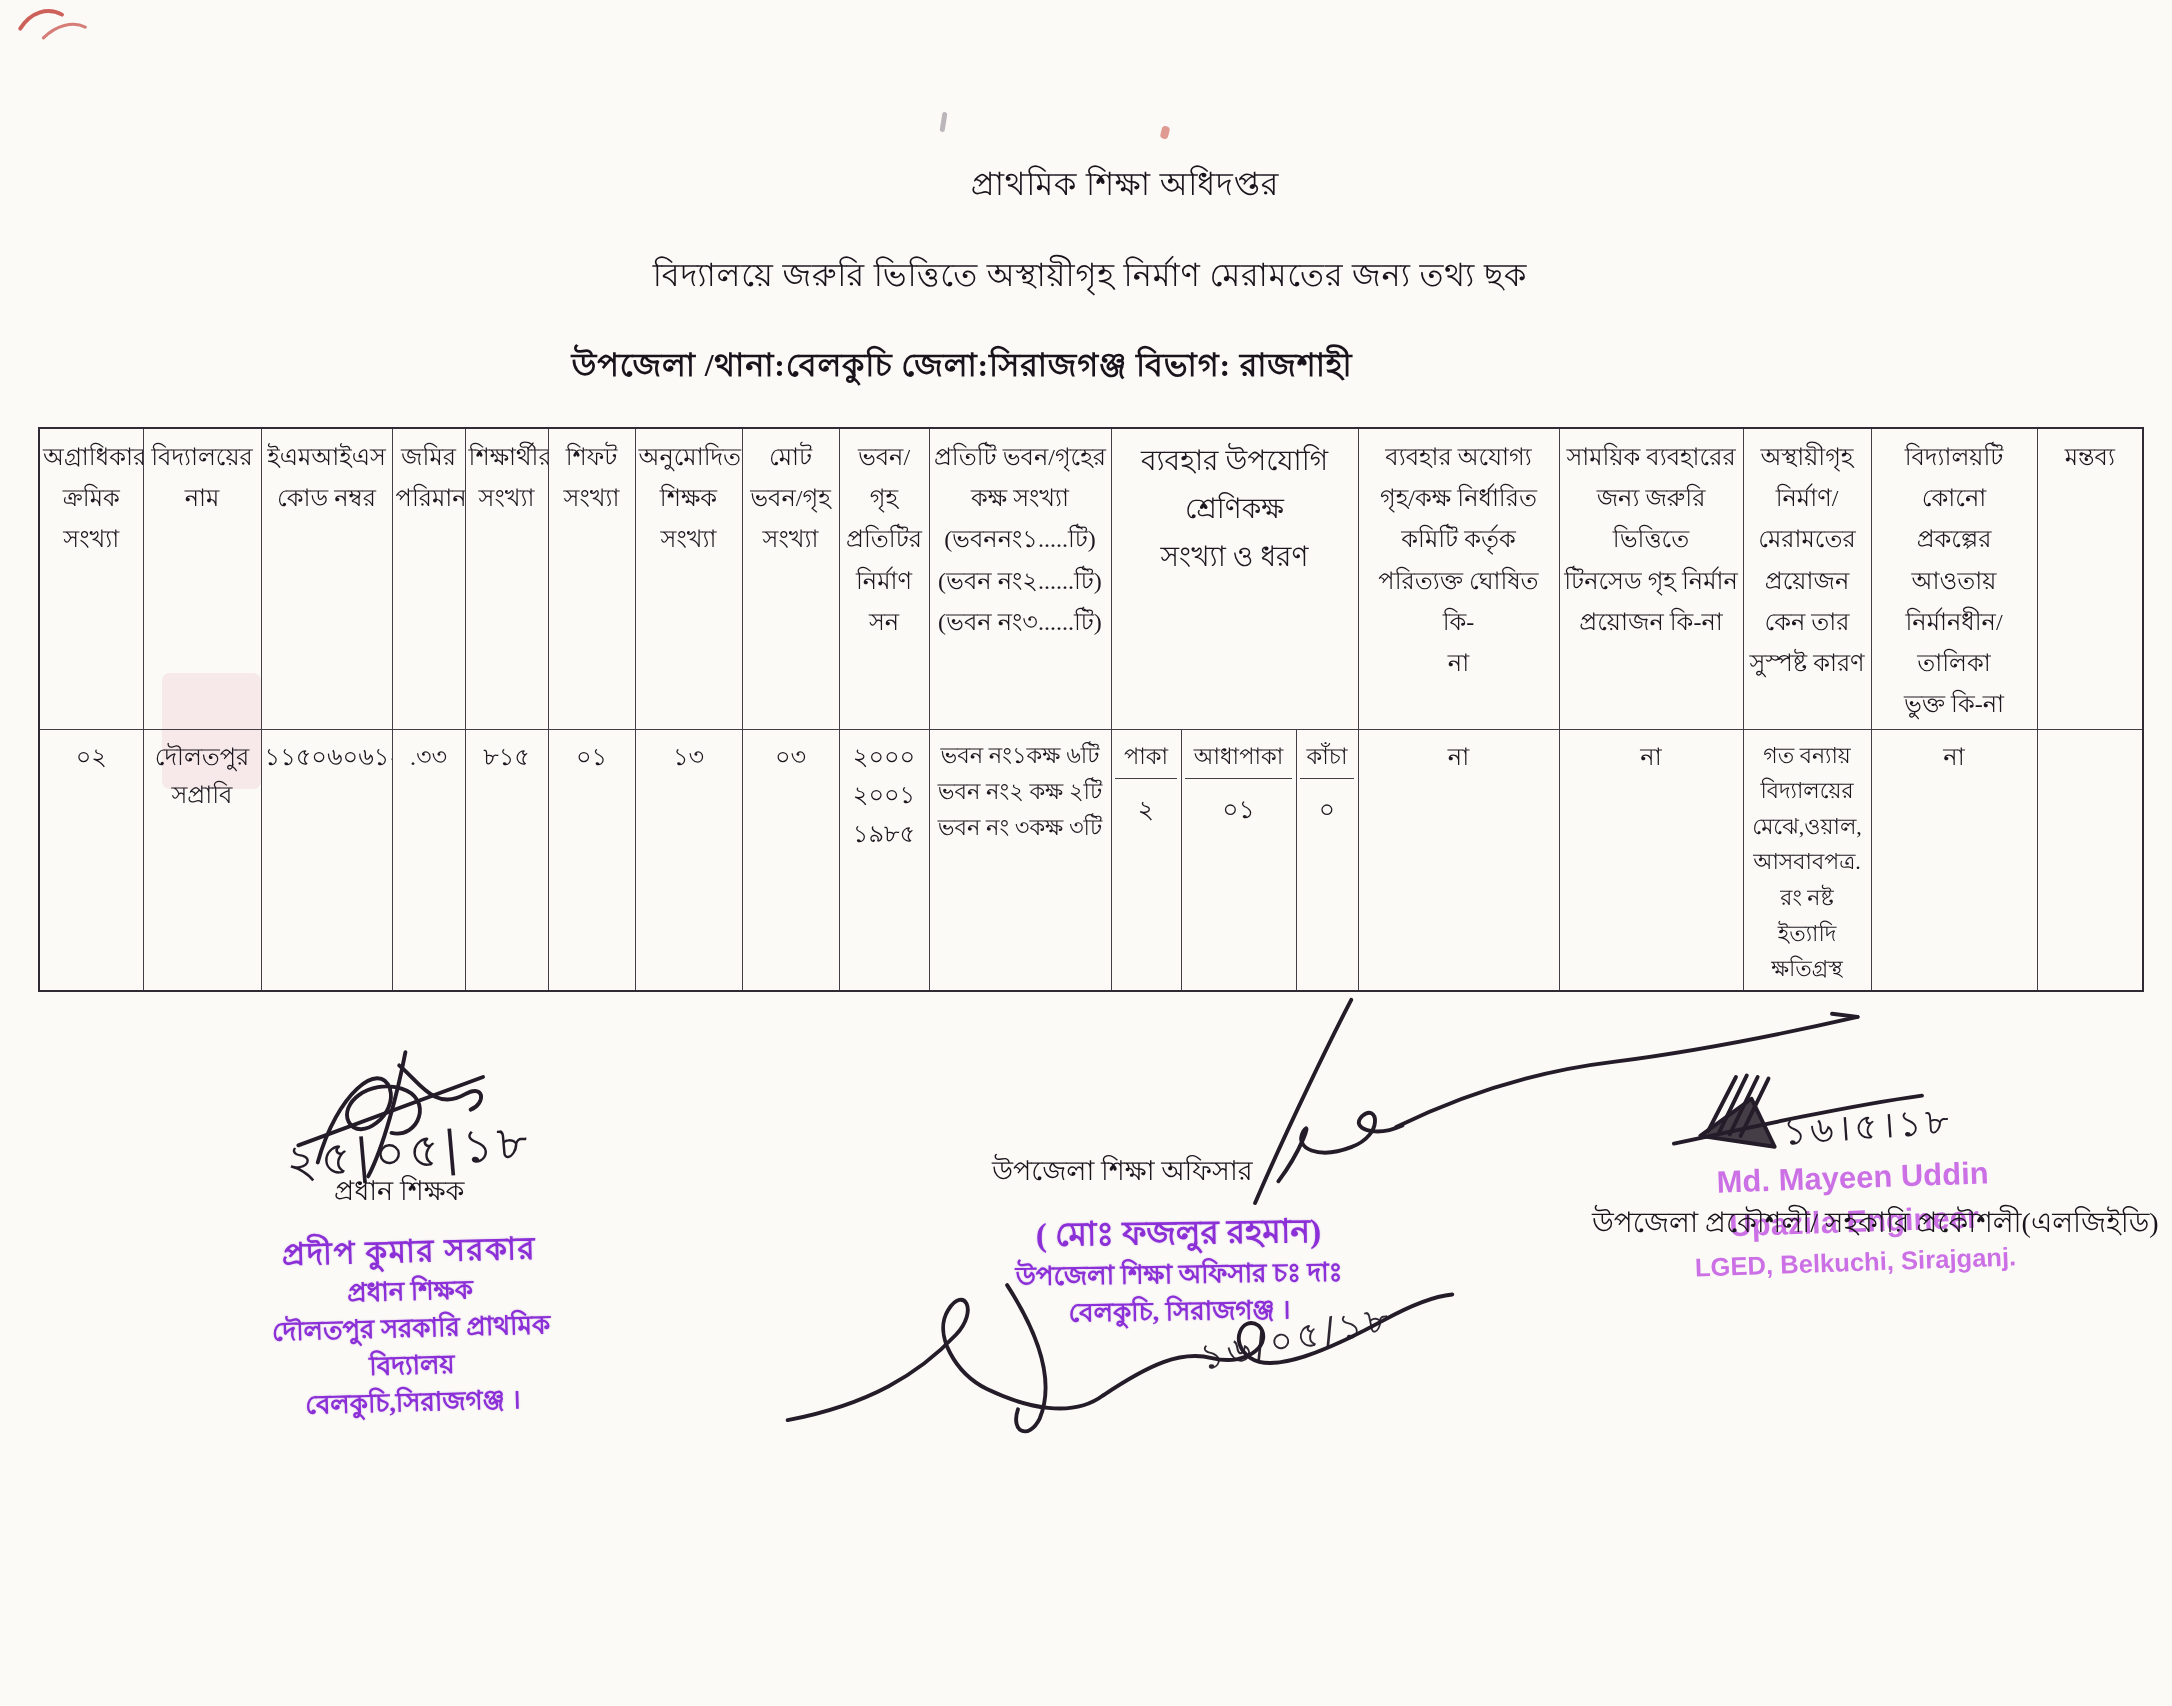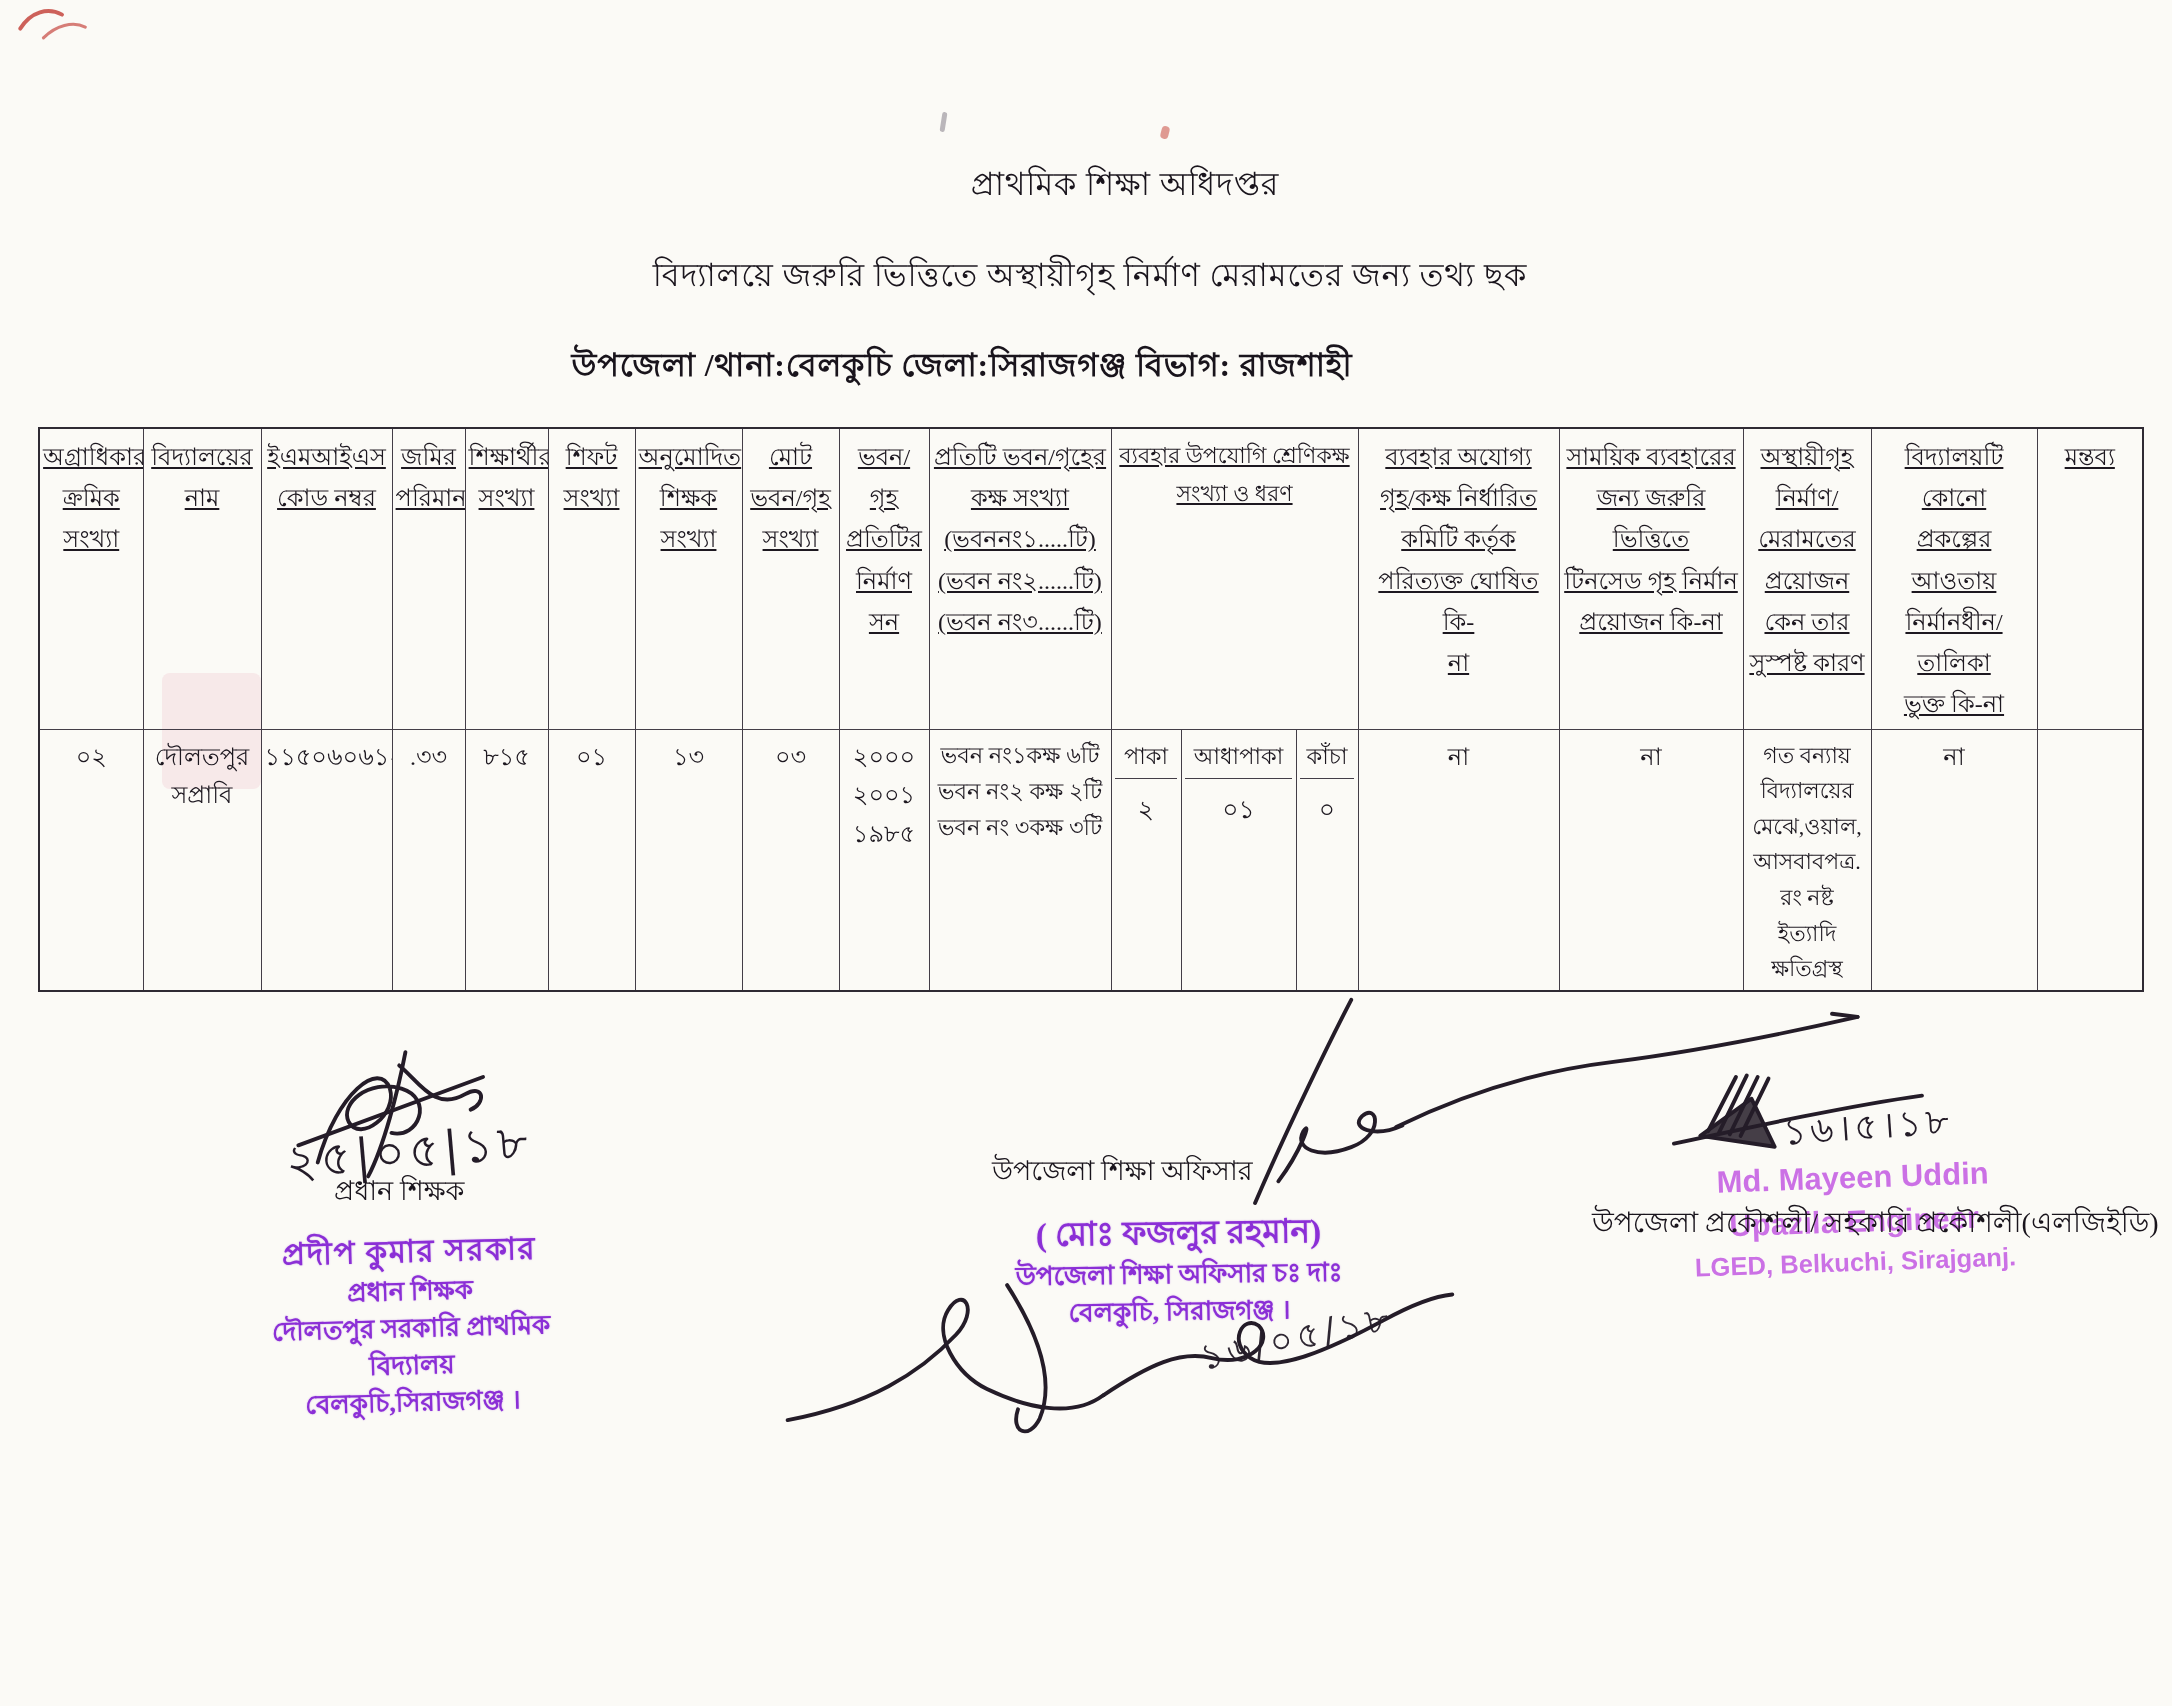--- a/index.html
+++ b/index.html
@@ -24,24 +24,24 @@
     border-collapse:collapse;table-layout:fixed;
     font-size:24px;line-height:1.62;
   }
   table.form th,table.form td{
     border:1.6px solid #433d47;
     vertical-align:top;text-align:center;
     padding:7.8px 3.1px 3.1px 3.1px;
     font-weight:normal;overflow:hidden;
   }
   table.form{border:2.3px solid #2f2a33;}
-  tr.head-row{height:245px;text-decoration:underline;}
+  tr.head-row{height:245px;}
   tr.head-row th{line-height:1.72;}
   tr.data-row{height:209px;}
-  th.group-head{font-size:22px;padding-top:11px;}
+  th.group-head{font-size:28px;padding-top:11px;}
   td.subcol{padding:0;}
   .subhead{
     height:40px;border-bottom:1.6px solid #433d47;
     display:flex;align-items:center;justify-content:center;
     font-size:22.5px;
   }
   .subval{padding-top:11px;font-size:25px;}
   td.cell-rooms{font-size:22.5px;}
   td.cell-reason{font-size:22px;}
   .smudge{

